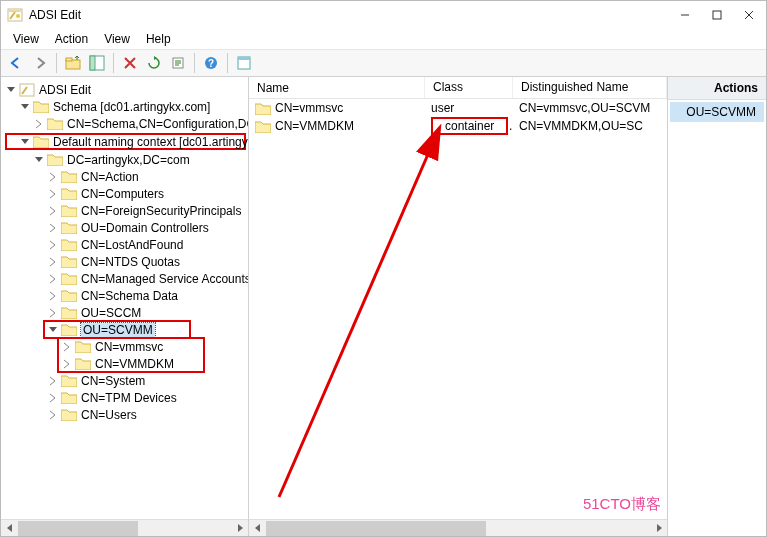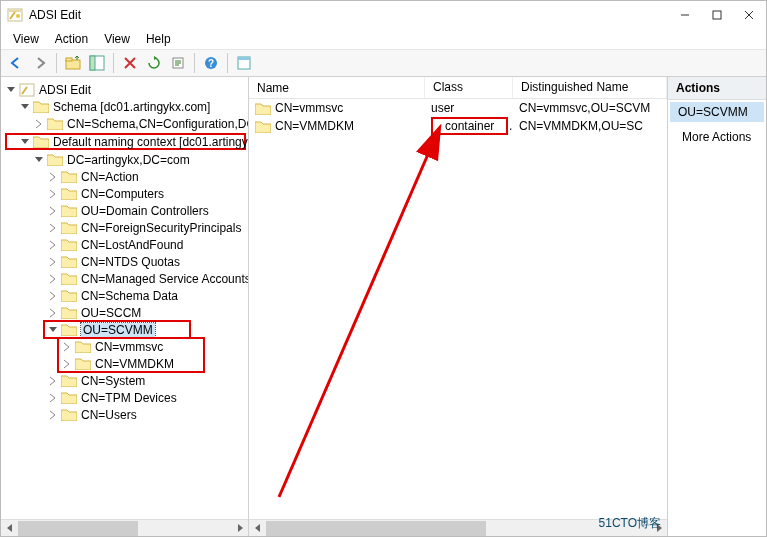--- a/index.html
+++ b/index.html
@@ -32,32 +32,32 @@
   .list-pane { flex: 1; border-right: 1px solid #d0d0d0; position: relative; overflow:hidden; }
   .list-header { display: flex; height: 22px; border-bottom: 1px solid #e5e5e5; background: #fff; }
   .list-header .col { padding: 3px 8px; border-right: 1px solid #eee; font-size: 12px; }
   .list-row { display: flex; height: 18px; align-items: center; }
   .list-row .cell { padding: 0 6px; font-size: 12px; overflow:hidden; text-overflow:ellipsis; white-space:nowrap; }
   .list-row .folder-mini { width:16px; height:13px; margin-right:4px; flex-shrink:0; }
   .c-name { width: 176px; display:flex; align-items:center;text-align:center;}
   .c-class { width: 88px; }
   .c-dn { flex: 1; }
 
-  .actions-pane { width: 98px; }
+  .actions-pane { width: 98px; text-align: right; }
   .actions-pane .hdr { background: #eef1f3; font-weight: bold; padding: 4px 8px; border-bottom: 1px solid #ddd; }
   .actions-pane .sel { background: #cde4f7; padding: 3px 8px; margin: 2px; }
   .actions-pane .item { padding: 6px 14px; }
 
   .scrollbar-h { position:absolute; bottom:0; left:0; right:0; height:17px; background:#f0f0f0; border-top:1px solid #ddd; display:flex; align-items:center; }
   .scrollbar-h .thumb { height:15px; background:#cdcdcd; }
   .scrollbar-h .arrow { width:17px; height:17px; display:flex; align-items:center; justify-content:center; }
 
   
   svg.annot { position:absolute; left:0; top:0; pointer-events:none; }
-  .watermark { position:absolute; right:6px; bottom:4px; color:#0c4a6e; font-size:12px; pointer-events:none;}
+  .watermark { position:absolute; right:6px; bottom:22px; color:#ec4899; font-size:15px; pointer-events:none;}
 </style>
 </head>
 <body>
 
 <div class="titlebar">
   <span class="app-icon">
     <svg width="16" height="16">
         <rect x="1" y="2" width="14" height="12" fill="#fff" stroke="#c8c090"></rect>
         <path d="M2 4 L14 4" stroke="#d6b24a"></path>
         <path d="M3 12 L8 5" stroke="#d6b24a" stroke-width="2"></path>
@@ -240,32 +240,32 @@
         </div>
       <div class="node" style="padding-left:42px">
           <span class="twisty">
             <svg width="10" height="10">
               <path d="M2 1 L7 5 L2 9" fill="none" stroke="#888"></path>
             </svg>
           </span>
           <span class="folder"><svg width="16" height="13">
               <path d="M0 2 L6 2 L8 4 L16 4 L16 13 L0 13 Z" fill="#fceeab" stroke="#d5b64a"></path>
             </svg></span>
+          <span class="label">CN=ForeignSecurityPrincipals</span>
+        </div>
+      <div class="node" style="padding-left:42px">
+          <span class="twisty">
+            <svg width="10" height="10">
+              <path d="M2 1 L7 5 L2 9" fill="none" stroke="#888"></path>
+            </svg>
+          </span>
+          <span class="folder"><svg width="16" height="13">
+              <path d="M0 2 L6 2 L8 4 L16 4 L16 13 L0 13 Z" fill="#fceeab" stroke="#d5b64a"></path>
+            </svg></span>
           <span class="label">OU=Domain Controllers</span>
-        </div>
-      <div class="node" style="padding-left:42px">
-          <span class="twisty">
-            <svg width="10" height="10">
-              <path d="M2 1 L7 5 L2 9" fill="none" stroke="#888"></path>
-            </svg>
-          </span>
-          <span class="folder"><svg width="16" height="13">
-              <path d="M0 2 L6 2 L8 4 L16 4 L16 13 L0 13 Z" fill="#fceeab" stroke="#d5b64a"></path>
-            </svg></span>
-          <span class="label">CN=ForeignSecurityPrincipals</span>
         </div>
       <div class="node" style="padding-left:42px">
           <span class="twisty">
             <svg width="10" height="10">
               <path d="M2 1 L7 5 L2 9" fill="none" stroke="#888"></path>
             </svg>
           </span>
           <span class="folder"><svg width="16" height="13">
               <path d="M0 2 L6 2 L8 4 L16 4 L16 13 L0 13 Z" fill="#fceeab" stroke="#d5b64a"></path>
             </svg></span>
@@ -458,16 +458,15 @@
             <path d="M2 0 L7 4 L2 8" fill="#666"></path>
           </svg>
         </div>
     </div>
     <div class="watermark">51CTO博客</div>
   </div>
 
   <div class="actions-pane">
     <div class="hdr">Actions</div>
     <div class="sel">OU=SCVMM</div>
-    <div class="item">More Actions</div>
   </div>
 
 </div>
 
 </body></html>

